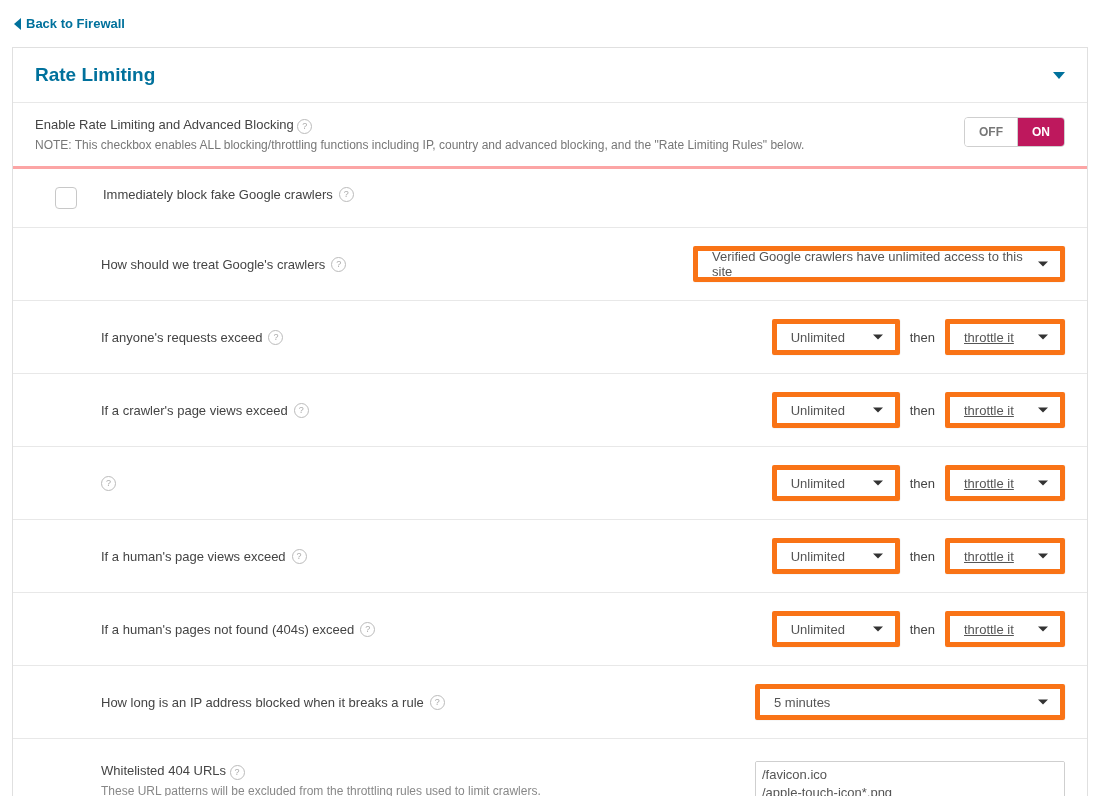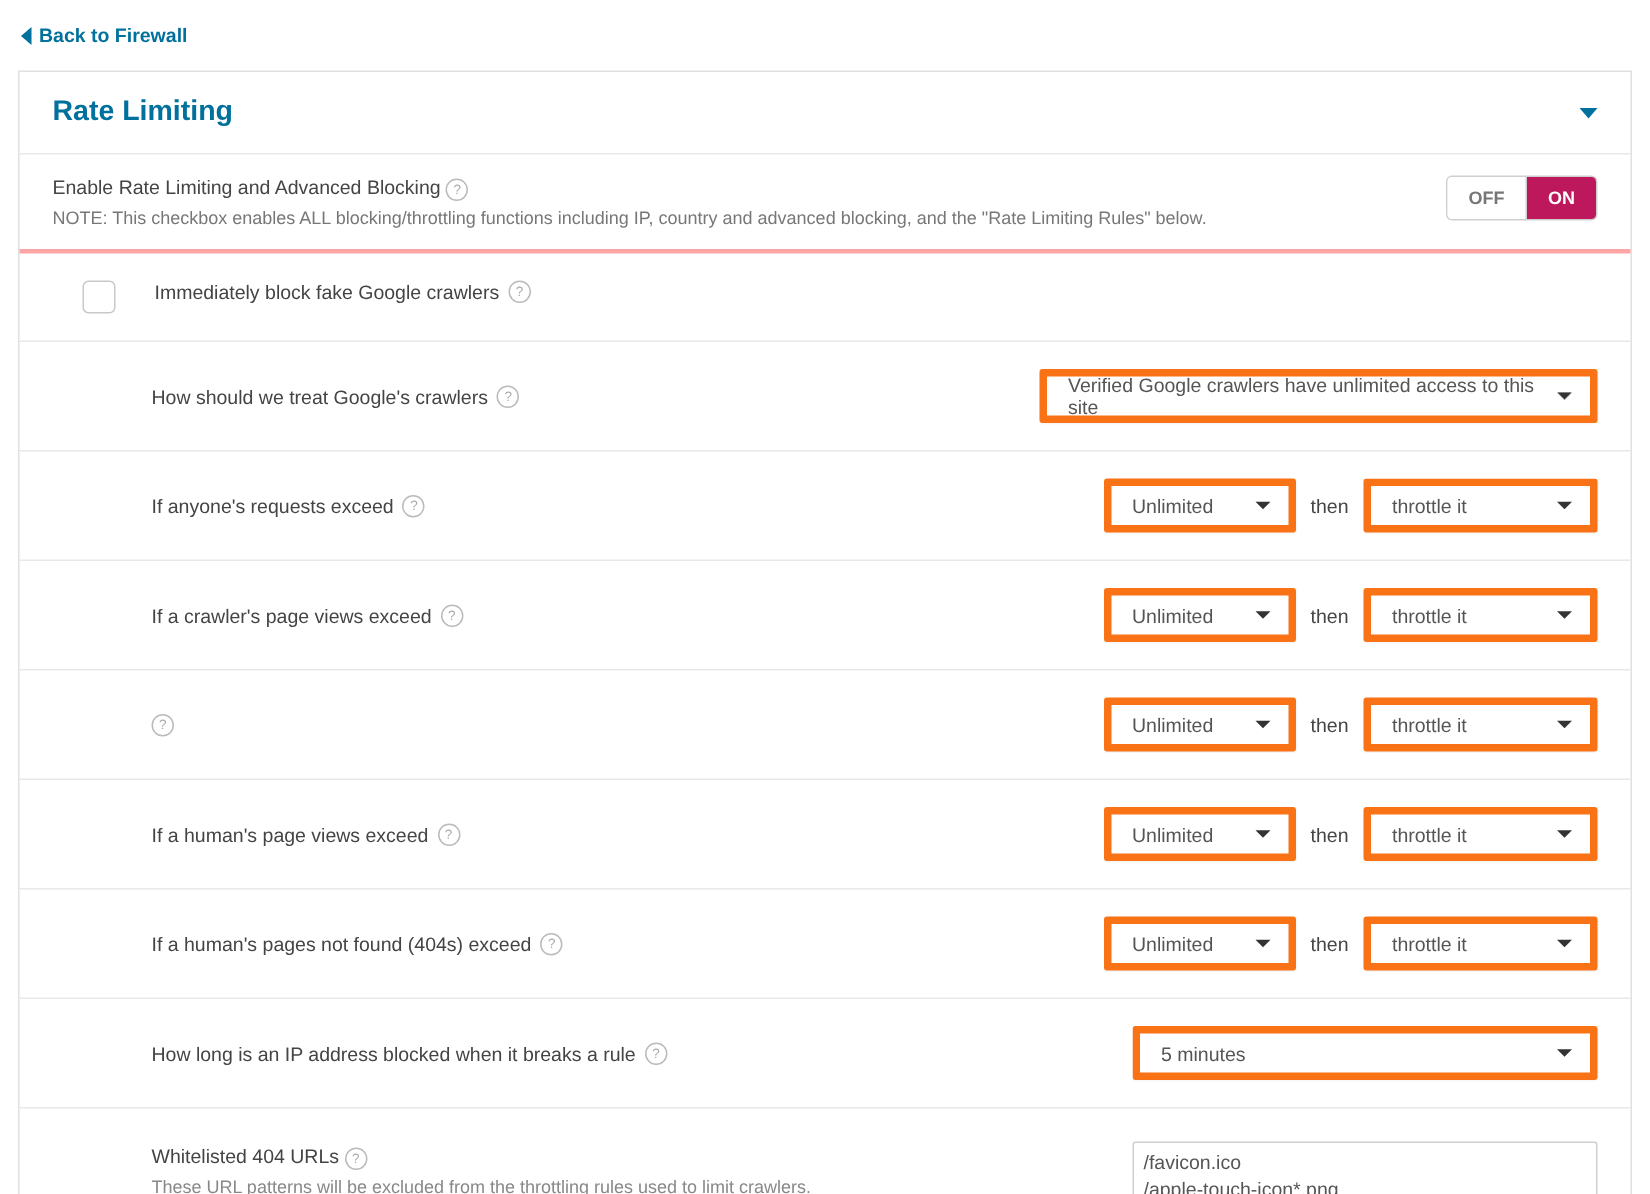--- a/index.html
+++ b/index.html
@@ -161,21 +161,21 @@
     box-shadow: 0 1px 0 rgba(0,0,0,0.03), 1px 0 0 rgba(0,0,0,0.03);
     height: 36px;
     padding: 0 30px 0 14px;
     font-size: 13px;
     color: #555;
     cursor: pointer;
     user-select: none;
     box-sizing: border-box;
   }
   .select.w-unl { width: 128px; }
-  .select.w-act { width: 156px; }
+  .select.w-act { width: 120px; text-decoration: underline; }
   .select.w-full { width: 310px; }
   .select.w-wide { width: 372px; }
   .select .caret {
     position: absolute;
     right: 12px;
     top: 50%;
     transform: translateY(-50%);
     width: 0; height: 0;
     border-left: 5px solid transparent;
     border-right: 5px solid transparent;

